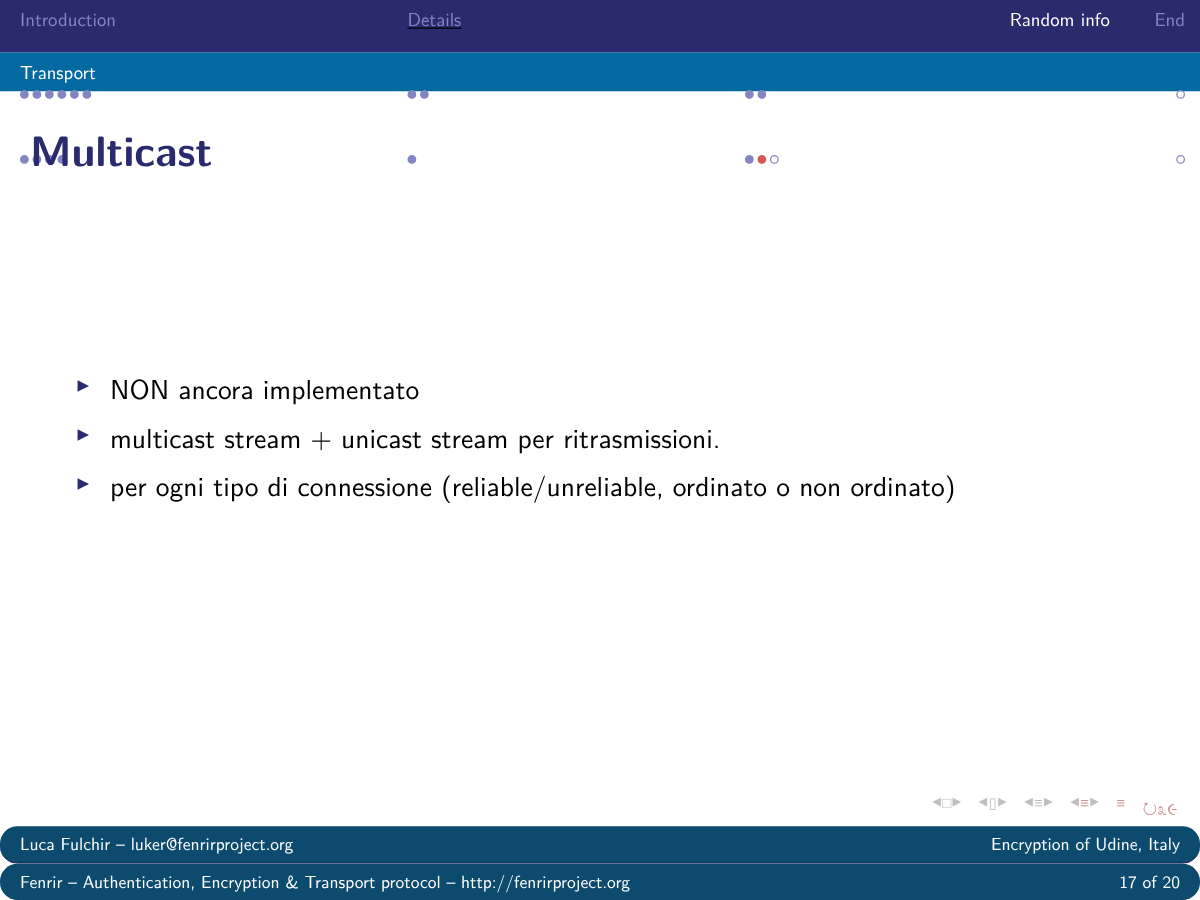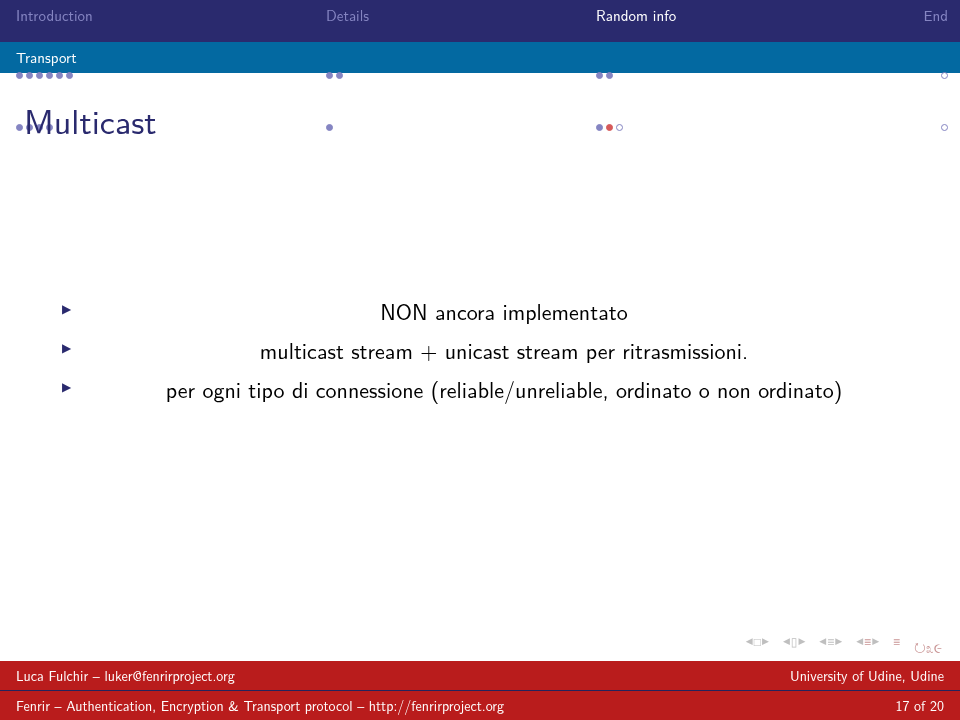--- a/index.html
+++ b/index.html
@@ -20,22 +20,22 @@
     padding: 0 12px 0 16px;
   }
   .nav-col {
     display: flex;
     flex-direction: column;
     justify-content: flex-start;
     padding-top: 4px;
     gap: 44px;
   }
   .nav-col.intro   { flex: 0 0 310px; }
-  .nav-col.details { flex: 0 0 270px; }
-  .nav-col.random  { flex: 1 1 auto; }
+  .nav-col.details { flex: 0 0 270px; text-decoration: underline; }
+  .nav-col.random  { flex: 1 1 auto; text-align: right; }
   .nav-col.end     { flex: 0 0 60px; align-items: flex-end; }
   .nav-label {
     color: #8585c2;
     font-size: 15px;
     margin-bottom: 2px;
   }
   .nav-label.active { color: #fff; }
   .dotrow { display: flex; gap: 3px; margin-bottom: 1px; }
   .nav-col.end .dotrow { justify-content: flex-end; }
   .dot {
@@ -54,35 +54,34 @@
     color: #fff;
     font-size: 15px;
     padding: 4px 16px 5px 16px;
     width: 100%;
   }
 
   
   .title {
     color: #2a2a6e;
     font-size: 34px;
-    font-weight: 400;
+    font-weight: 700;
     margin: 22px 0 0 24px;
   }
   .content {
     margin-top: 150px;
     padding-left: 62px;
     padding-right: 40px;
     font-size: 22px;
     line-height: 1.5;
   }
   .bitem {
     position: relative;
     padding-left: 26px;
     margin-bottom: 6px;
-    text-align: center;
   }
   .bitem::before {
     content: "▶";
     position: absolute;
     left: 0;
     top: 4px;
     font-size: 12px;
     color: #2a2a6e;
   }
 
@@ -100,26 +99,27 @@
     font-size: 12px;
     color: #bfbfbf;
   }
   .navbtn { display: inline-flex; align-items: center; gap: 1px; color: #bfbfbf; }
   .navbtn .tri { font-size: 9px; }
   .navbtn .sym { font-size: 12px; }
   .navbtn.eq .sym { color: #c99494; }
   .loop { color: #c99494; font-size: 14px; margin-top: 13px; }
 
   .bar1, .bar2 {
-    background: #b91c1c;
+    background: #0c4a6e;
     color: #fff;
     font-size: 14px;
     padding: 4px 16px 5px 16px;
     display: flex;
     justify-content: space-between;
+    border-radius: 14px;
   }
   .bar1 { border-bottom: 1px solid #23235c; }
 </style>
 </head>
 <body>
 
 <div class="nav" style="background:#2a2a6e;">
   <div class="nav-col intro">
     <div class="nav-label">Introduction</div>
     <div class="dotrow">
@@ -204,19 +204,19 @@
         <span class="sym">≡</span>
         <span class="tri">▶</span>
       </span>
     <span class="navbtn eq">
         <span class="sym">≡</span>
       </span>
     <span class="loop">↻೩૯</span>
   </div>
   <div class="bar1">
     <span>Luca Fulchir – luker@fenrirproject.org</span>
-    <span>University of Udine, Udine</span>
+    <span>Encryption of Udine, Italy</span>
   </div>
   <div class="bar2">
     <span>Fenrir – Authentication, Encryption &amp; Transport protocol – http://fenrirproject.org</span>
     <span>17 of 20</span>
   </div>
 </div>
 
 </body></html>

